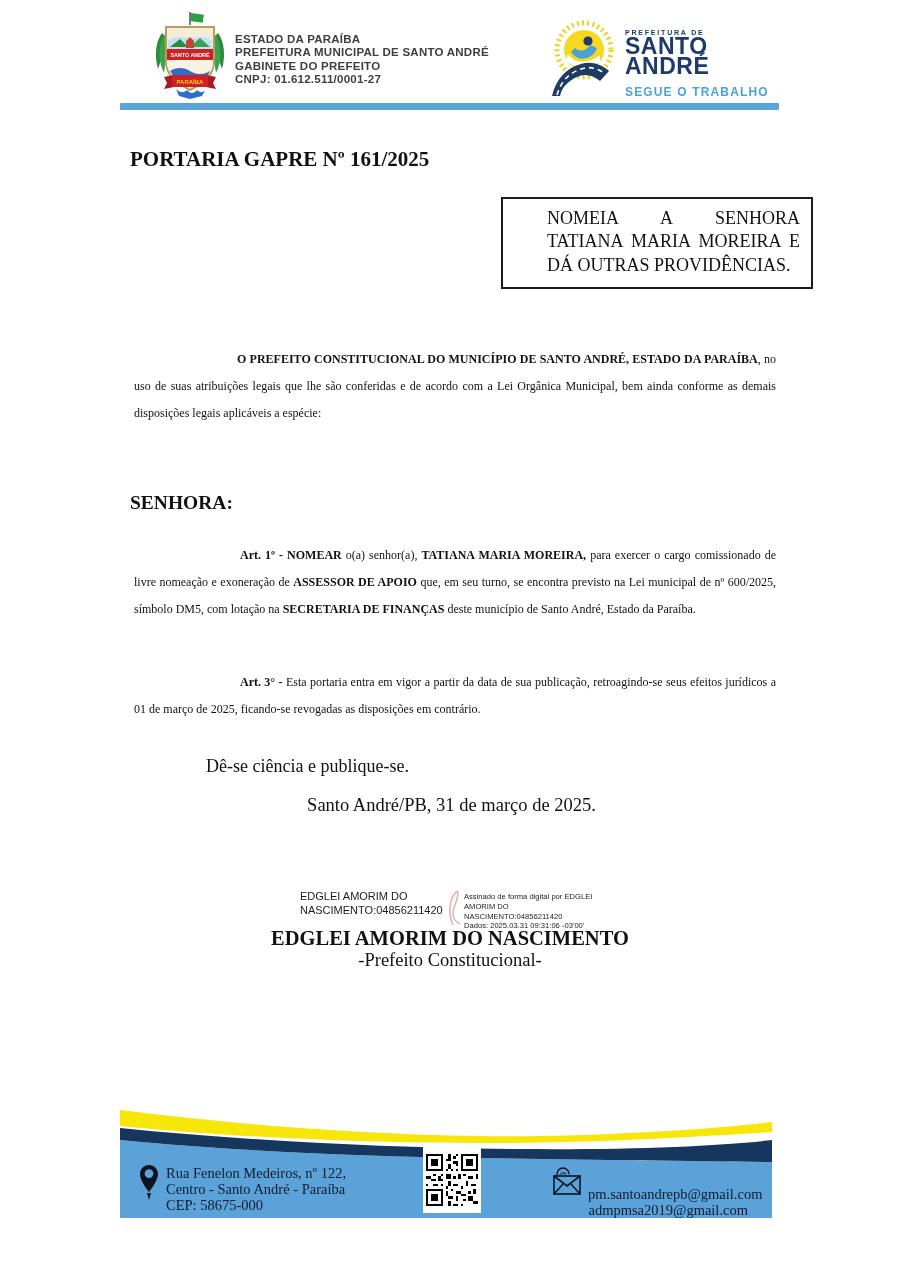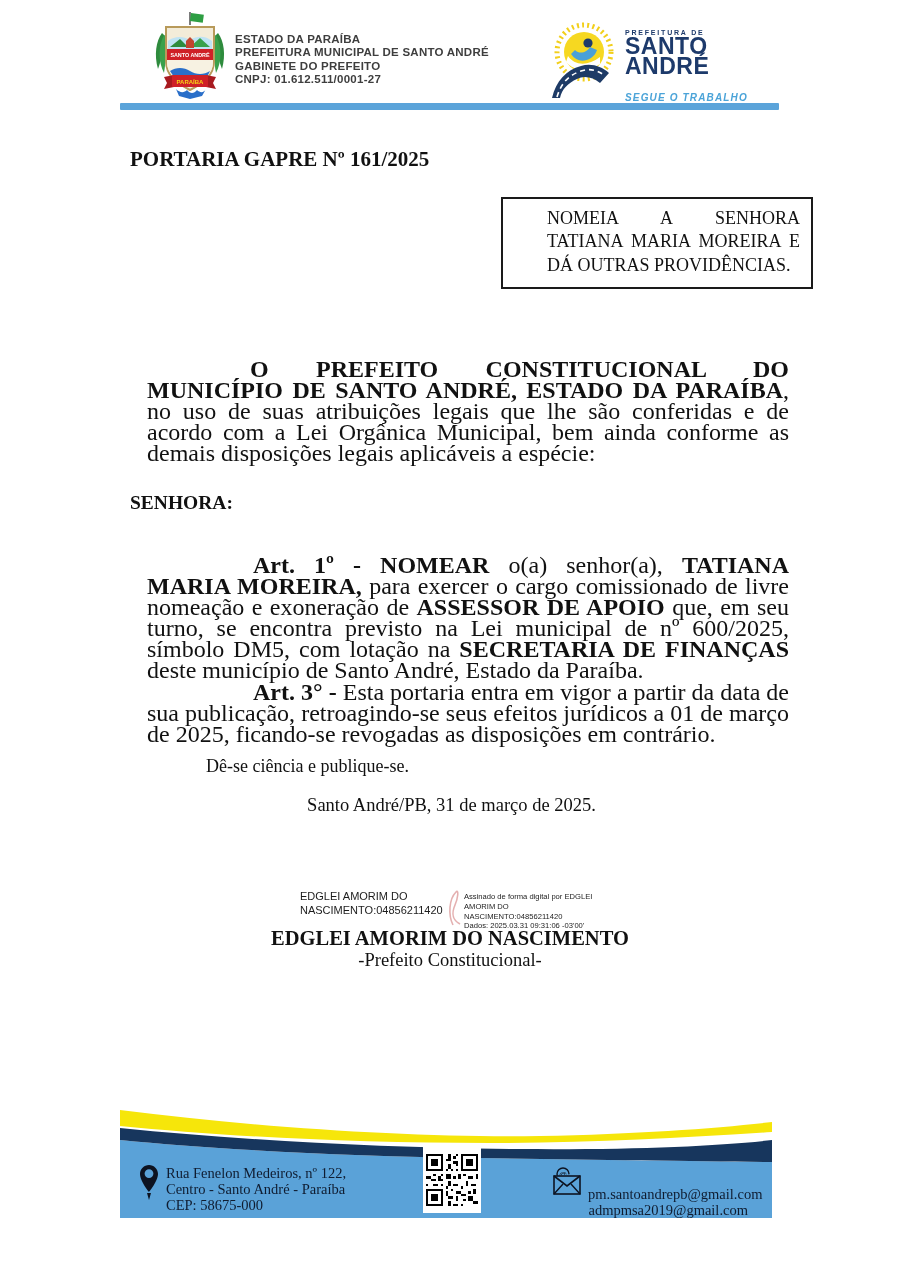--- a/index.html
+++ b/index.html
@@ -10,27 +10,27 @@
   
   .org-lines{font-family:"Liberation Sans","DejaVu Sans",sans-serif;font-weight:bold;
              font-size:11.5px;line-height:13.4px;color:#3e3e3e;letter-spacing:.25px;white-space:nowrap;}
   .divider{background:#5ba4da;border-radius:1px;}
 
   
   .logo-wrap{display:flex;align-items:center;}
   .logo-text{font-family:"Liberation Sans","DejaVu Sans",sans-serif;color:#1d3a6b;margin-left:2px;padding-top:14px;}
   .logo-small{font-size:7px;font-weight:bold;letter-spacing:1.8px;white-space:nowrap;}
   .logo-big{font-size:23px;font-weight:bold;line-height:20px;letter-spacing:.5px;}
-  .logo-tag{font-size:10px;font-weight:bold;letter-spacing:1.15px;color:#4aa3d8;margin-top:16px;white-space:nowrap;font-style:italic;}
+  .logo-tag{font-size:12px;font-weight:bold;letter-spacing:1.15px;color:#4aa3d8;margin-top:9px;white-space:nowrap;}
 
   
   .doc-title{font-size:21px;font-weight:bold;white-space:nowrap;}
   .summary-box{border:2px solid #1a1a1a;padding:8px 11px 10px 11px;font-size:18px;line-height:23.4px;
                text-align:justify;text-justify:inter-word;}
-  .para{font-size:24px;line-height:21px;text-align:justify;text-justify:inter-word;margin:17px;}
+  .para{font-size:12px;line-height:27px;text-align:justify;text-justify:inter-word;margin:4px;}
   .indent103{text-indent:103px;}
   .indent106{text-indent:106px;}
   .b{font-weight:bold;}
   .resolve{font-size:19.5px;font-weight:bold;}
   .closing{font-size:18px;}
   .dateline{font-size:18.5px;text-align:center;}
 
   
   .digsig{display:flex;align-items:flex-start;font-family:"Liberation Sans","DejaVu Sans",sans-serif;color:#1c1c1c;}
   .digsig-left{font-size:11px;line-height:14px;width:146px;}

